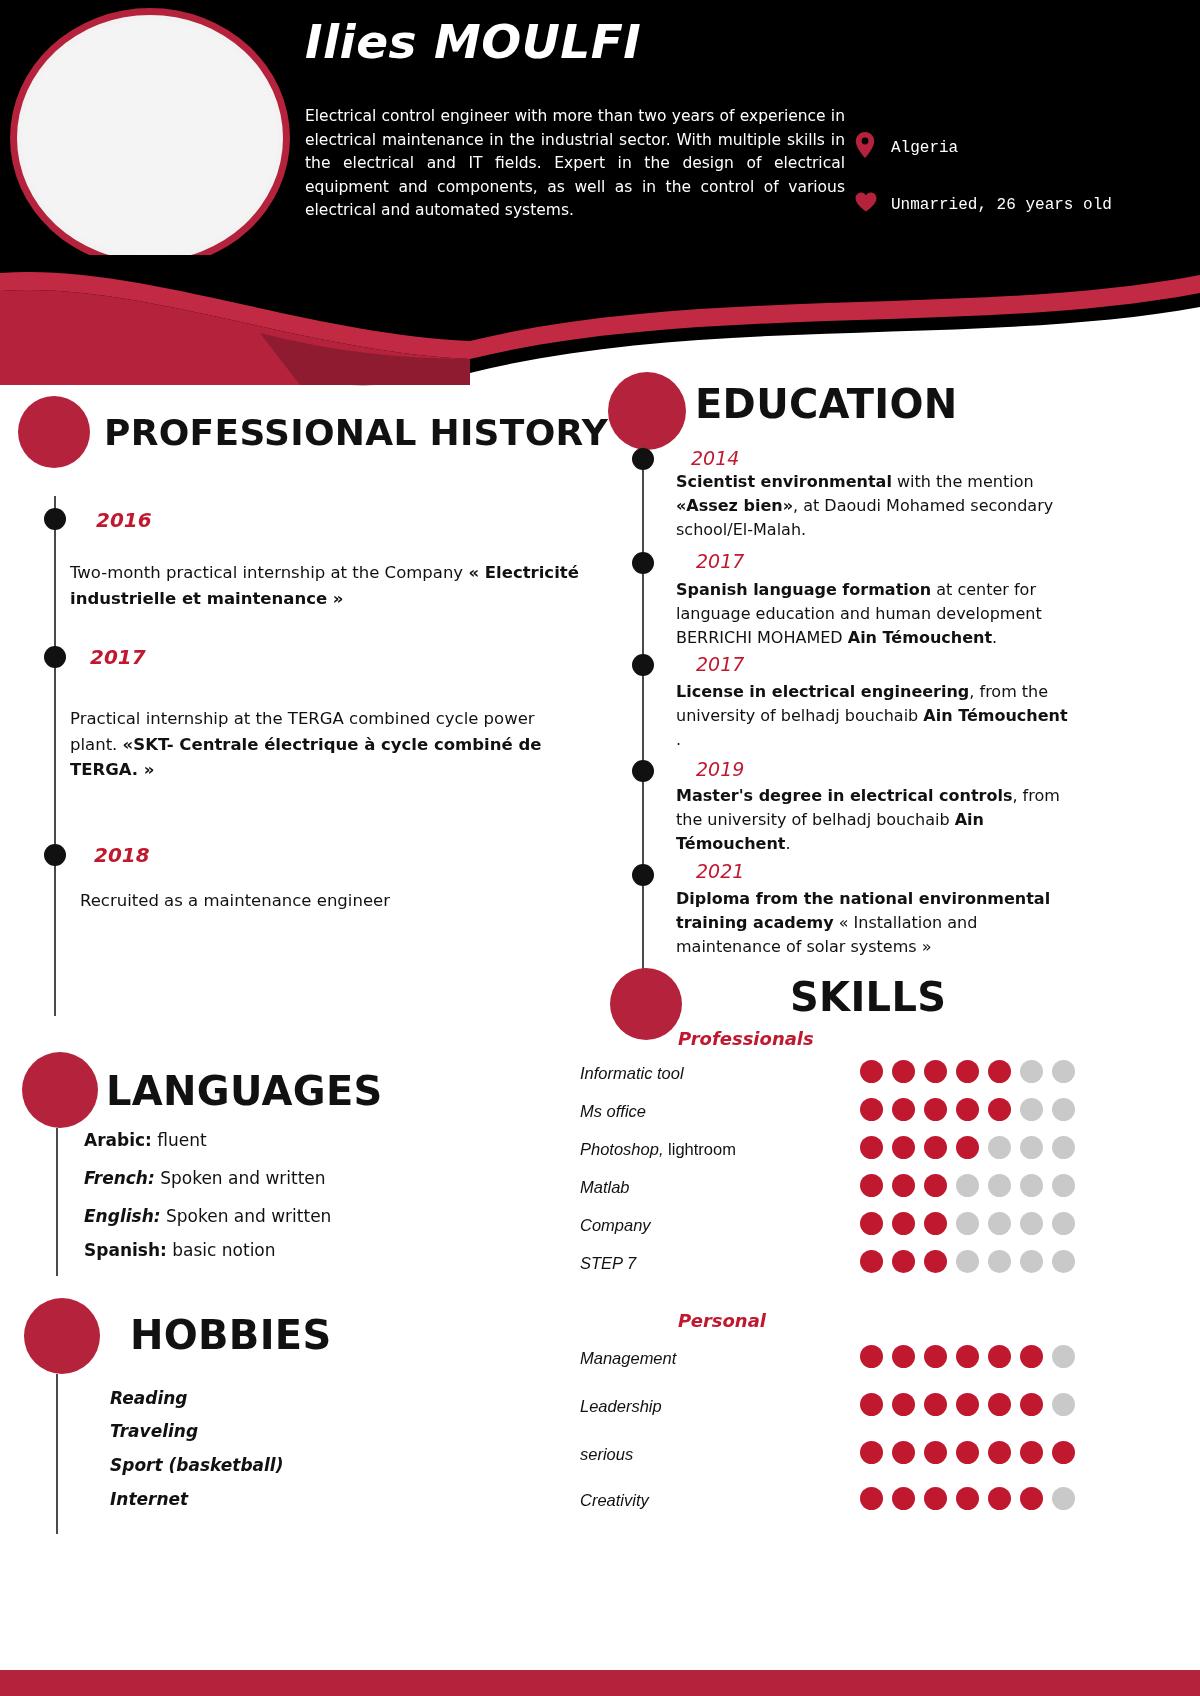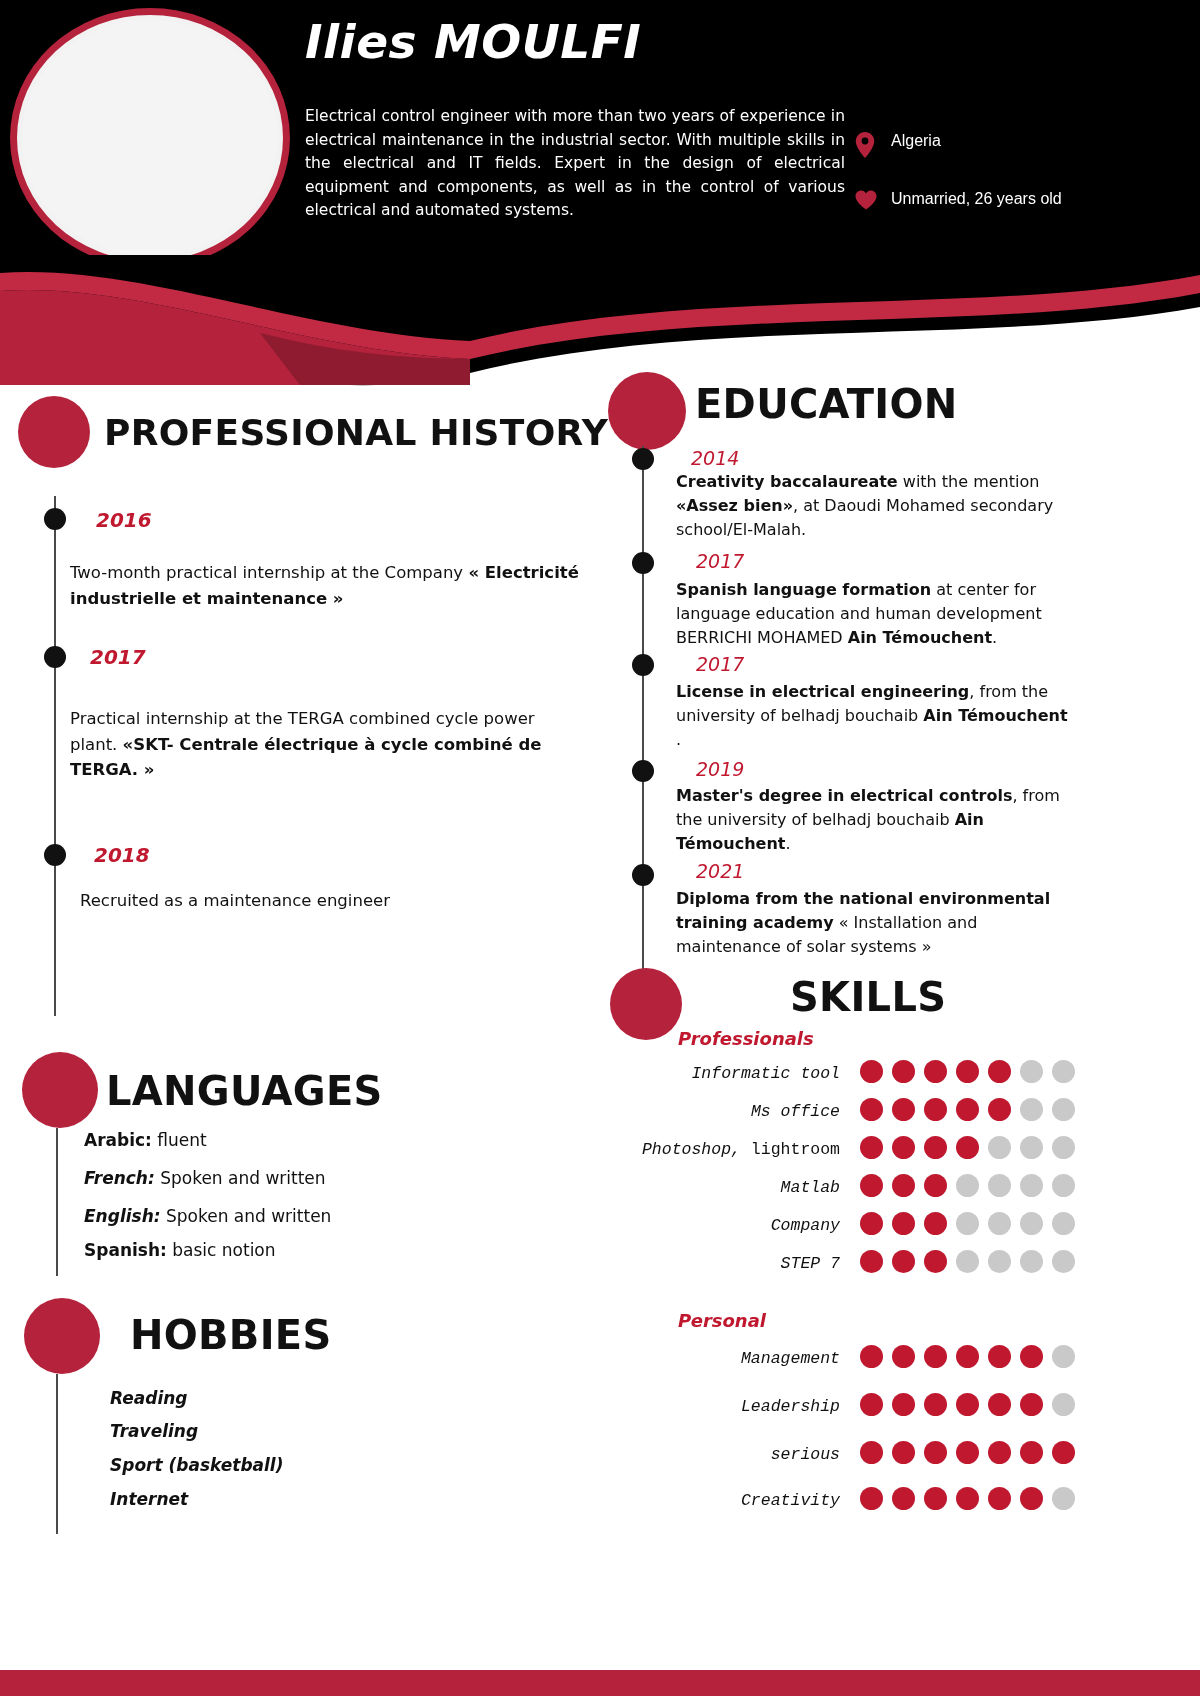--- a/index.html
+++ b/index.html
@@ -79,24 +79,24 @@
     font-family: "DejaVu Sans", sans-serif;
   }
   .contact-block {
     position: absolute;
     left: 855px; top: 132px;
     width: 320px;
     color: #ffffff;
   }
   .contact-row {
     display: flex;
-    align-items: flex-start;
+    align-items: center;
     margin-bottom: 28px;
     font-size: 16px;
-    font-family: Liberation Sans, sans-serif;
+    font-family: Liberation Mono, monospace;
   }
   .contact-ico {
     width: 36px;
     color: #b4223c;
     font-size: 23px;
     line-height: 1;
     display: inline-block;
   }
 
   
@@ -193,26 +193,25 @@
     position: absolute;
     left: 660px;
     width: 480px;
     height: 32px;
   }
   .skill-label {
     position: absolute;
     right: 300px;
     top: 4px;
     width: 260px;
-    text-align: right;
     font-size: 16.5px;
     font-style: italic;
     color: #111111;
     white-space: nowrap;
-    font-family: Liberation Mono, monospace;
+    font-family: Liberation Sans, sans-serif;
   }
   .skill-label .plain { font-style: normal; }
   .dots {
     position: absolute;
     left: 200px;
     top: 0;
     display: flex;
     gap: 9px;
   }
   .dot {
@@ -304,21 +303,21 @@
   </div>
 
   <div class="bubble" style="left:608px; top:372px; width:78px; height:78px;"></div>
   <div class="sec-title big" style="left:695px; top:381px;">EDUCATION</div>
 
   <div class="tl-line" style="left:642px; top:446px; height:552px;"></div>
 
   <div class="tl-dot" style="left:632px; top:448px;"></div>
   <div class="edu-year" style="left:691px; top:447px;">2014</div>
   <div class="edu-text" style="left:676px; top:470px;">
-    <b>Creativity baccalaureate</b><span> with the mention </span><b>«Assez bien»</b><span>, at Daoudi Mohamed secondary school/El-Malah.</span>
+    <b>Scientist environmental</b><span> with the mention </span><b>«Assez bien»</b><span>, at Daoudi Mohamed secondary school/El-Malah.</span>
   </div>
 
   <div class="tl-dot" style="left:632px; top:552px;"></div>
   <div class="edu-year" style="left:696px; top:550px;">2017</div>
   <div class="edu-text" style="left:676px; top:578px;">
     <b>Spanish language formation</b><span> at center for language education and human development BERRICHI MOHAMED </span><b>Ain Témouchent</b><span>.</span>
   </div>
 
   <div class="tl-dot" style="left:632px; top:654px;"></div>
   <div class="edu-year" style="left:696px; top:653px;">2017</div>

